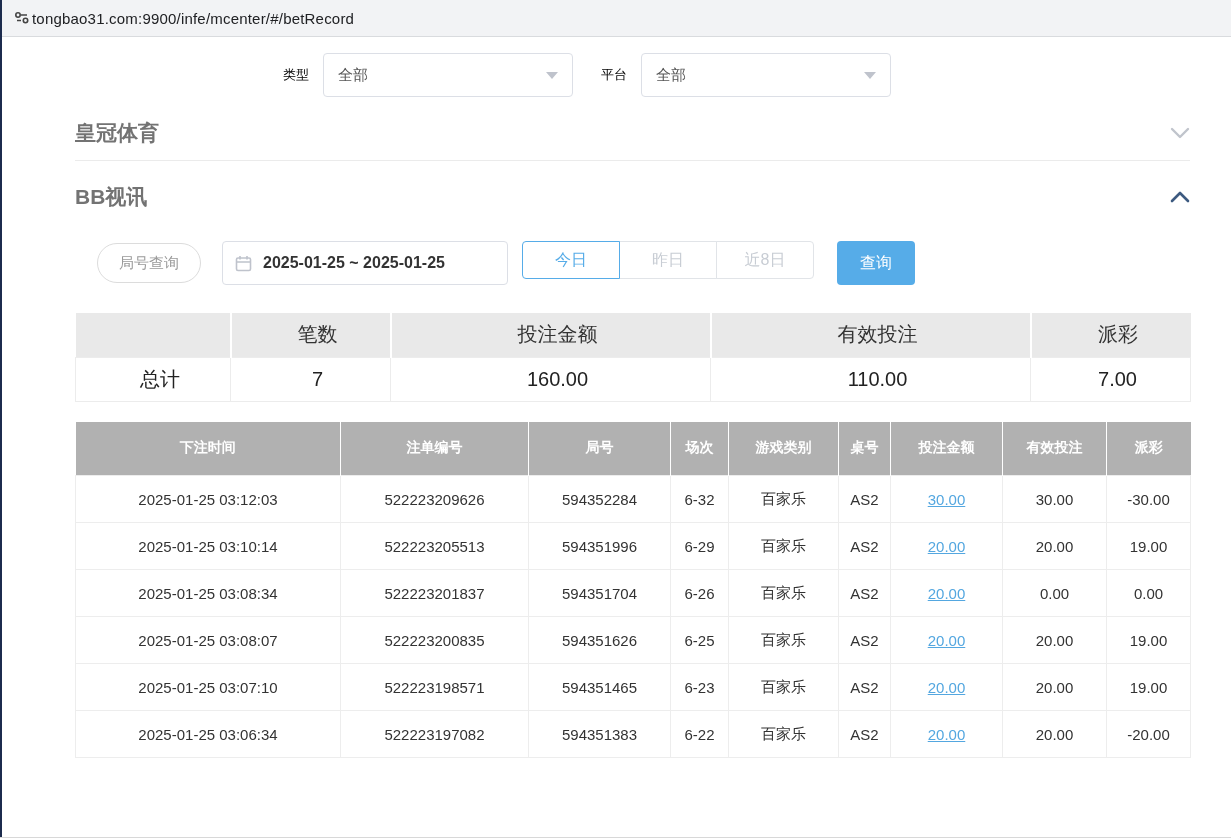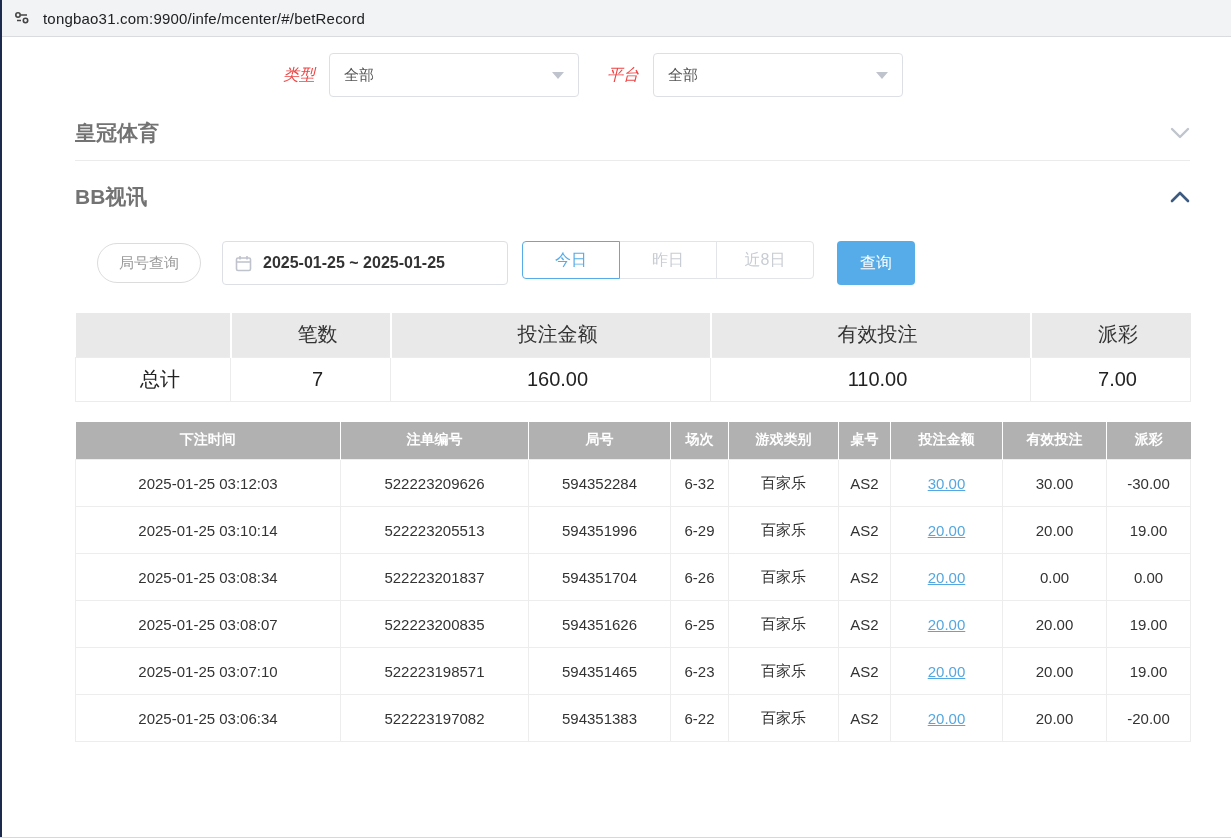--- a/index.html
+++ b/index.html
@@ -7,31 +7,31 @@
   body {
     width:1231px; height:838px; position:relative; overflow:hidden;
     font-family:"Liberation Sans", sans-serif; color:#333;
     border-bottom:1px solid #d8d8d8;
   }
   .left-edge { position:absolute; left:0; top:0; width:2px; height:100%; background:#1c2b4d; z-index:9; }
 
   
   .addr-bar {
     height:37px; background:#f2f3f5; border-bottom:1px solid #d9dbde;
-    display:flex; align-items:center; padding:0 12px; gap:11px;
+    display:flex; align-items:center; padding:0 12px; 
   }
   .addr-icon { width:20px; height:20px; display:flex; align-items:center; justify-content:center; }
   .addr-url { font-size:15px; color:#202124; letter-spacing:.2px; }
 
   
   .content { padding:16px 41px 0 75px; }
 
   
   .filter-row { display:flex; align-items:center; margin-left:208px; height:44px; }
-  .filter-label { font-size:16px; color:#ef4444; margin-right:14px;font-style:italic; }
+  .filter-label { font-size:13px; color:#000000; margin-right:14px; }
   .select-box {
     width:250px; height:44px; border:1px solid #dcdfe6; border-radius:4px; background:#fff;
     display:flex; align-items:center; justify-content:space-between; padding:0 14px;
     font-size:15px; color:#555; cursor:pointer;
   }
   .select-box + .filter-label { margin-left:28px;text-align:right; }
   .caret-down {
     width:0; height:0; border-left:6px solid transparent; border-right:6px solid transparent;
     border-top:7px solid #bfc3cc;
   }
@@ -73,21 +73,21 @@
   .summary-table { margin-top:28px; }
   .summary-table td { text-align:center; font-size:20px; height:44px;padding-left:14px; }
   .summary-table .sum-head td { background:#e9e9e9; color:#333; border-right:2px solid #fff; }
   .summary-table .sum-head td:last-child { border-right:none; }
   .summary-table .sum-body td { background:#fff; border:1px solid #ececec; color:#222; }
 
   
   .bet-table { margin-top:20px; }
   .bet-table th {
     background:var(--table-header-gray,#b1b1b1); color:#fff; font-size:14px; font-weight:bold;
-    height:38px; border-right:1px solid #fff;
+    height:54px; border-right:1px solid #fff;
   }
   .bet-table th:last-child { border-right:none; }
   .bet-table td {
     height:47px; text-align:center; font-size:15px; color:#333; background:#fff;
     border:1px solid #ededed;
   }
   .bet-link { color:var(--link-blue,#54a7e0); text-decoration:underline; cursor:pointer; }
   .neg { color:var(--negative-red,#f34b4b); }
 </style>
 </head>

